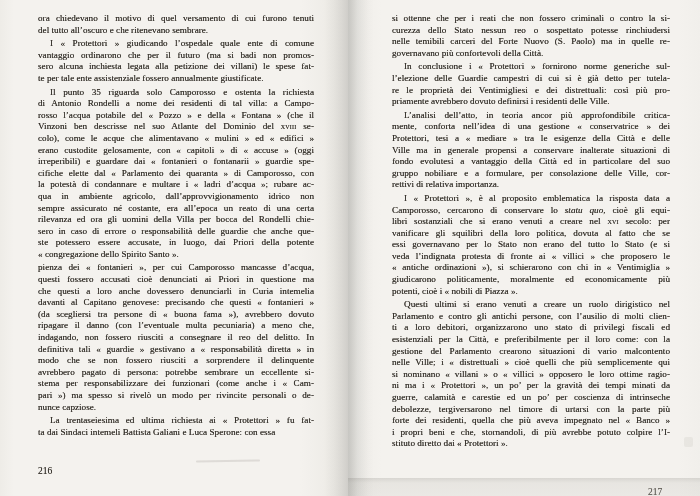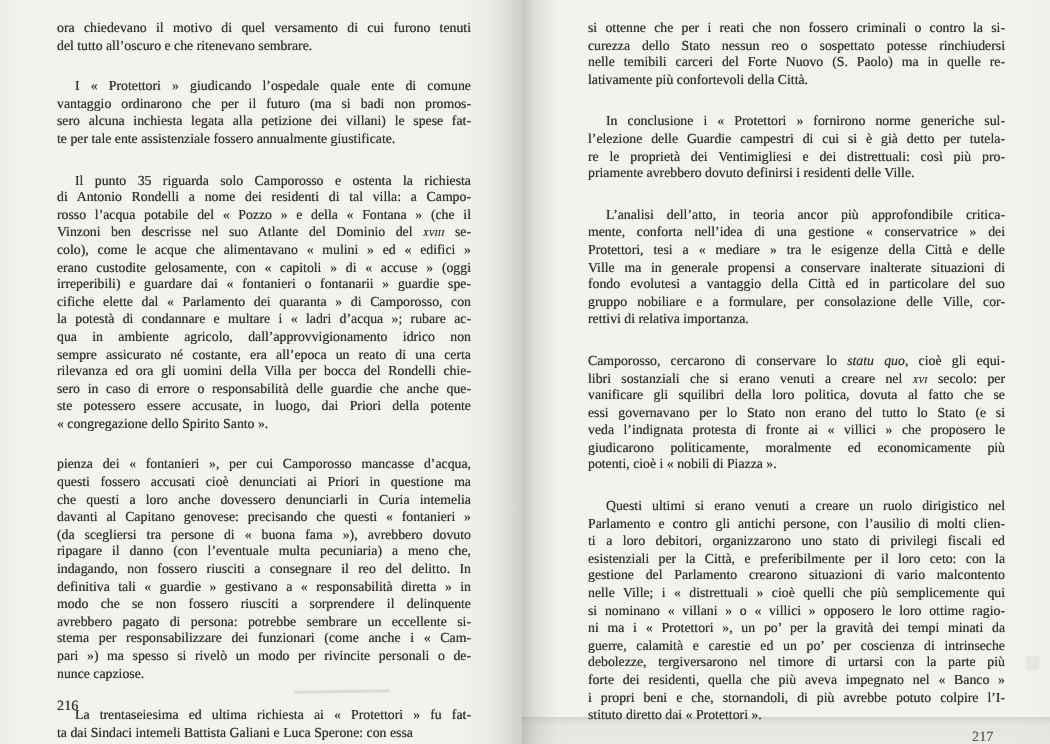--- a/index.html
+++ b/index.html
@@ -28,29 +28,29 @@
     background:linear-gradient(180deg,rgba(104,101,94,0.20) 0px,rgba(130,127,120,0.11) 5px,rgba(140,137,130,0.09) 18px);
   }
   .textblock{
     position:absolute;top:13px;
     font-size:9.2px;line-height:11.6px;color:var(--ink);
     text-shadow:0 0 0.45px rgba(52,48,42,0.75);
   }
   .page.left  .textblock{left:38px;width:276px;}
   .page.right .textblock{left:44px;width:278px;}
   .para{margin:0;}
-  .para + .para{margin-top:16px;}
+  .para + .para{margin-top:2px;}
   .line{
     white-space:nowrap;height:11.6px;
     text-align:justify;text-align-last:justify;
   }
   .line.last{text-align-last:left;}
   .line.first.ind{padding-left:12px;}
   .line i{font-style:italic;}
-  .line .sc{font-variant:small-caps;letter-spacing:0.02em;font-style:italic;}
+  .line .sc{font-variant:small-caps;letter-spacing:0.02em;}
   .pagenum{
     position:absolute;font-size:9.5px;color:var(--ink);
     text-shadow:0 0 0.45px rgba(52,48,42,0.7);
     text-align:right;
   }
   .page.left  .pagenum{left:38px;top:466px;}
   .page.right .pagenum{left:300px;top:487px;opacity:.78;}
   .smudge{position:absolute;pointer-events:none;background:rgba(120,117,110,0.18);border-radius:2px;}
   .smudge.s1{left:196px;top:460px;width:64px;height:2px;transform:rotate(-1deg);}
   .smudge.s2{left:684px;top:437px;width:9px;height:10px;opacity:.5;}
@@ -111,51 +111,53 @@
       </div>
     <div class="pagenum">216</div>
   </div>
 
   <div class="page right">
     <div class="textblock">
         <div class="para">
           <div class="line first">si ottenne che per i reati che non fossero criminali o contro la si-</div>
           <div class="line">curezza dello Stato nessun reo o sospettato potesse rinchiudersi</div>
           <div class="line">nelle temibili carceri del Forte Nuovo (S. Paolo) ma in quelle re-</div>
-          <div class="line last">lativamente più confortevoli della Città.</div>
+          <div class="line last">governavano più confortevoli della Città.</div>
         </div>
         <div class="para">
           <div class="line first ind">In conclusione i « Protettori » fornirono norme generiche sul-</div>
           <div class="line">l’elezione delle Guardie campestri di cui si è già detto per tutela-</div>
           <div class="line">re le proprietà dei Ventimigliesi e dei distrettuali: così più pro-</div>
           <div class="line last">priamente avrebbero dovuto definirsi i residenti delle Ville.</div>
         </div>
         <div class="para">
           <div class="line first ind">L’analisi dell’atto, in teoria ancor più approfondibile critica-</div>
           <div class="line">mente, conforta nell’idea di una gestione « conservatrice » dei</div>
           <div class="line">Protettori, tesi a « mediare » tra le esigenze della Città e delle</div>
           <div class="line">Ville ma in generale propensi a conservare inalterate situazioni di</div>
           <div class="line">fondo evolutesi a vantaggio della Città ed in particolare del suo</div>
           <div class="line">gruppo nobiliare e a formulare, per consolazione delle Ville, cor-</div>
           <div class="line last">rettivi di relativa importanza.</div>
         </div>
         <div class="para">
+          <div class="line first ind">I « Protettori », è al proposito emblematica la risposta data a</div>
           <div class="line">Camporosso, cercarono di conservare lo <i>statu quo</i>, cioè gli equi-</div>
           <div class="line">libri sostanziali che si erano venuti a creare nel <span class="sc">xvi</span> secolo: per</div>
           <div class="line">vanificare gli squilibri della loro politica, dovuta al fatto che se</div>
           <div class="line">essi governavano per lo Stato non erano del tutto lo Stato (e si</div>
           <div class="line">veda l’indignata protesta di fronte ai « villici » che proposero le</div>
+          <div class="line">« antiche ordinazioni »), si schierarono con chi in « Ventimiglia »</div>
           <div class="line">giudicarono politicamente, moralmente ed economicamente più</div>
           <div class="line last">potenti, cioè i « nobili di Piazza ».</div>
         </div>
         <div class="para">
           <div class="line first ind">Questi ultimi si erano venuti a creare un ruolo dirigistico nel</div>
           <div class="line">Parlamento e contro gli antichi persone, con l’ausilio di molti clien-</div>
           <div class="line">ti a loro debitori, organizzarono uno stato di privilegi fiscali ed</div>
-          <div class="line">esistenziali per la Città, e preferibilmente per il loro ceto: con la</div>
+          <div class="line">esistenziali per la Città, e preferibilmente per il loro come: con la</div>
           <div class="line">gestione del Parlamento crearono situazioni di vario malcontento</div>
           <div class="line">nelle Ville; i « distrettuali » cioè quelli che più semplicemente qui</div>
           <div class="line">si nominano « villani » o « villici » opposero le loro ottime ragio-</div>
           <div class="line">ni ma i « Protettori », un po’ per la gravità dei tempi minati da</div>
           <div class="line">guerre, calamità e carestie ed un po’ per coscienza di intrinseche</div>
           <div class="line">debolezze, tergiversarono nel timore di urtarsi con la parte più</div>
           <div class="line">forte dei residenti, quella che più aveva impegnato nel « Banco »</div>
           <div class="line">i propri beni e che, stornandoli, di più avrebbe potuto colpire l’I-</div>
           <div class="line last">stituto diretto dai « Protettori ».</div>
         </div>

